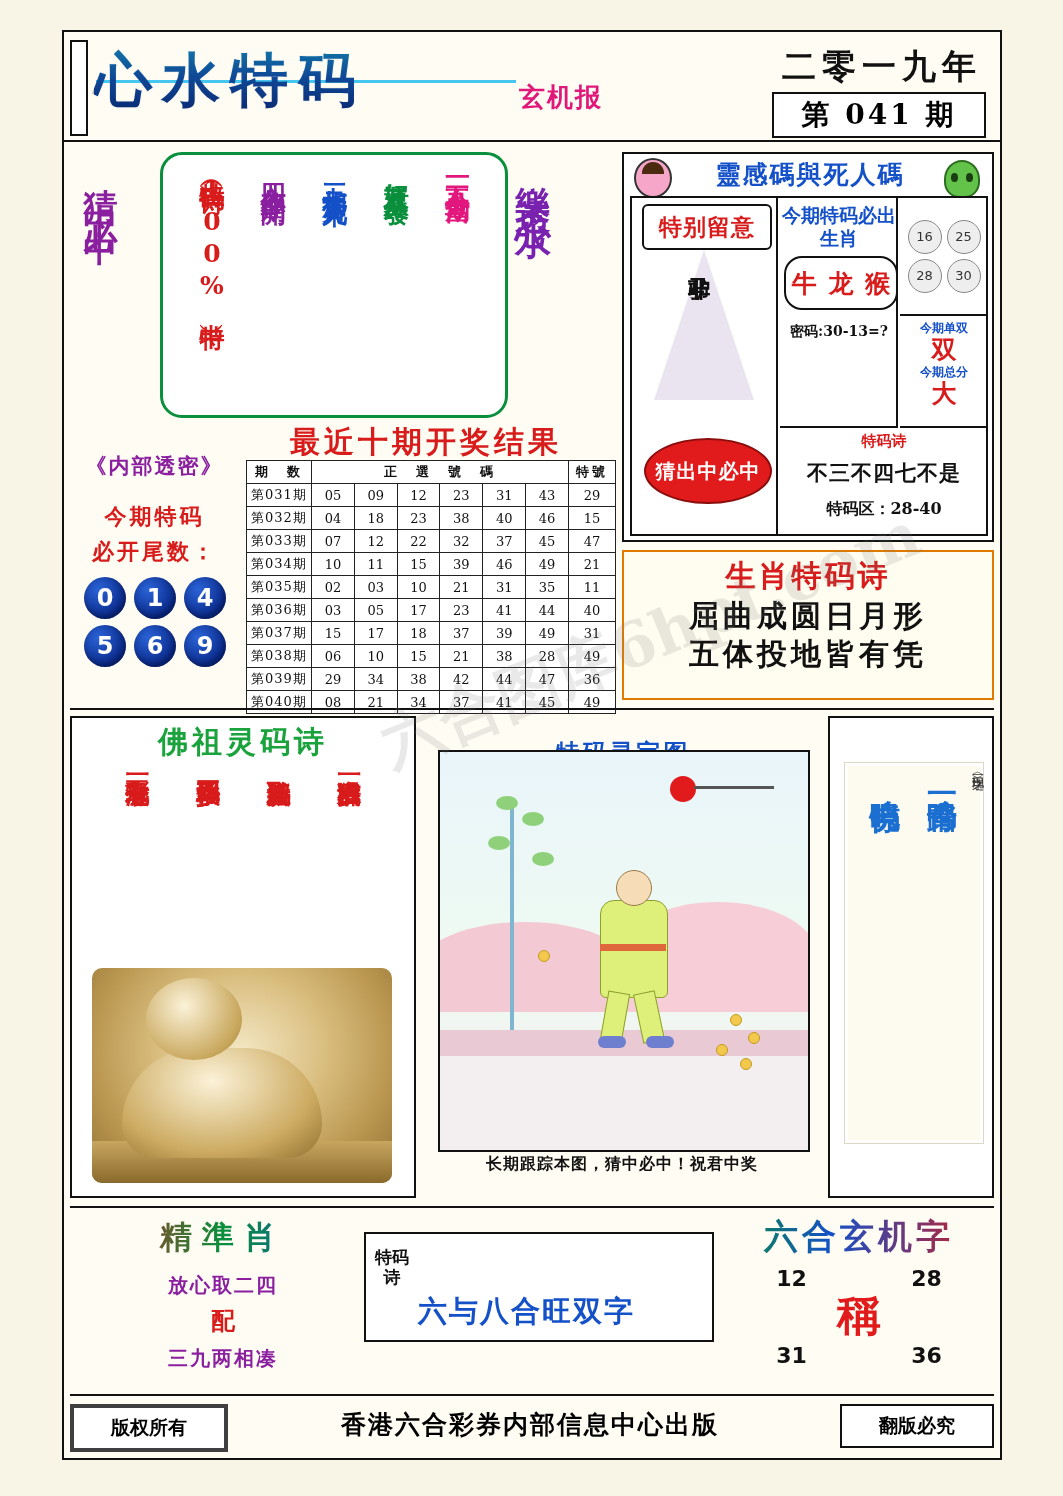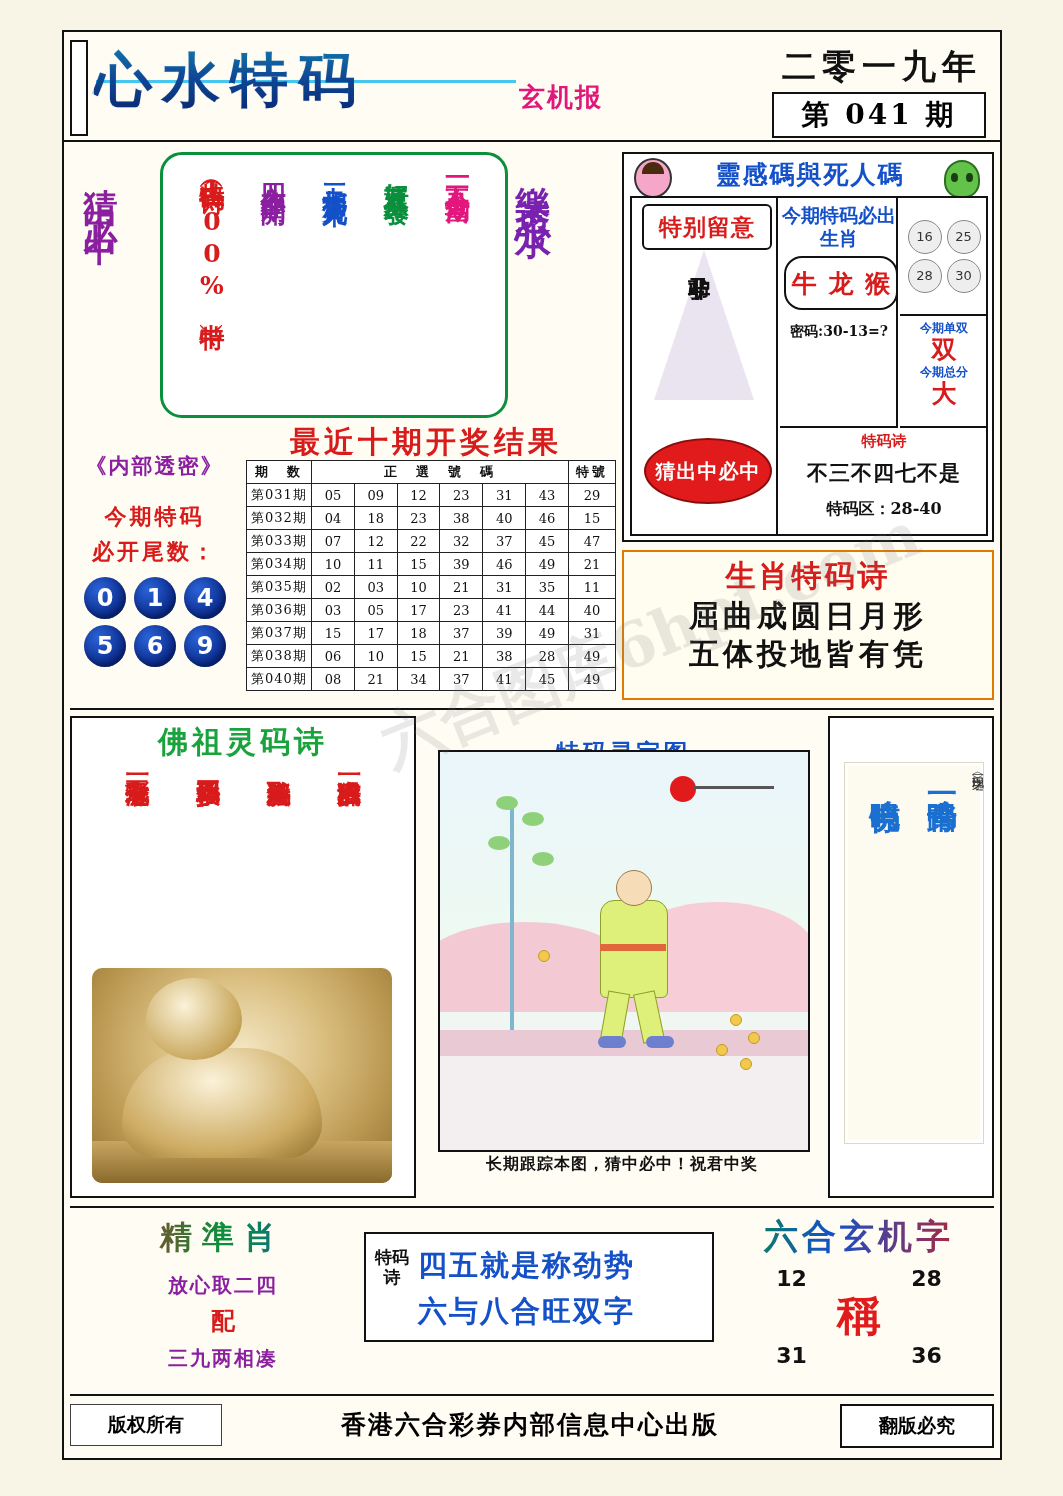--- a/index.html
+++ b/index.html
@@ -405,21 +405,21 @@
   .br .nums{display:flex;justify-content:space-around;margin-top:6px;}
   .br .nums span{font-size:22px;font-weight:bold;color:#111;
     font-family:"DejaVu Sans","Liberation Sans",sans-serif;}
   .br .big{font-size:44px;font-weight:bold;color:#e11b1b;line-height:1;margin-top:2px;
     font-family:"DejaVu Serif","Liberation Serif",serif;}
   
   .footer{
     position:absolute;left:6px;top:1368px;width:924px;height:52px;
   }
   .fleft{
-    position:absolute;left:0;top:4px;width:150px;height:40px;border:1px solid #404040;background:#fff;
+    position:absolute;left:0;top:4px;width:150px;height:40px;border:4px solid #404040;background:#fff;
     display:flex;align-items:center;justify-content:center;font-size:19px;font-weight:bold;
     font-family:"DejaVu Serif","Liberation Serif",serif;
   }
   .fcenter{
     position:absolute;left:160px;top:4px;width:600px;height:40px;
     display:flex;align-items:center;justify-content:center;
     font-size:25px;font-weight:bold;letter-spacing:2px;
     font-family:"DejaVu Serif","Liberation Serif",serif;
   }
   .fright{
@@ -546,20 +546,30 @@
           </tr>
       <tr>
             <td class="iss">第038期</td>
             <td>06</td>
             <td>10</td>
             <td>15</td>
             <td>21</td>
             <td>38</td>
             <td>28</td>
             <td class="sp">49</td>
+          </tr>
+      <tr>
+            <td class="iss">第039期</td>
+            <td>29</td>
+            <td>34</td>
+            <td>38</td>
+            <td>42</td>
+            <td>44</td>
+            <td>47</td>
+            <td class="sp">36</td>
           </tr>
       <tr>
             <td class="iss">第040期</td>
             <td>08</td>
             <td>21</td>
             <td>34</td>
             <td>37</td>
             <td>41</td>
             <td>45</td>
             <td class="sp">49</td>
@@ -687,21 +697,20 @@
 
   <div class="bl">
     <div class="t1">精準肖</div>
     <div class="t2">放心取二四</div>
     <div class="t3">配</div>
     <div class="t4">三九两相凑</div>
   </div>
 
   <div class="bm">
     <div class="lbl">特码诗</div>
-    <div class="l1">四五就是称劲势</div>
     <div class="l2">六与八合旺双字</div>
   </div>
 
   <div class="br">
     <div class="t1">六合玄机字</div>
     <div class="nums">
       <span>12</span>
       <span>28</span>
     </div>
     <div class="big">稱</div>

